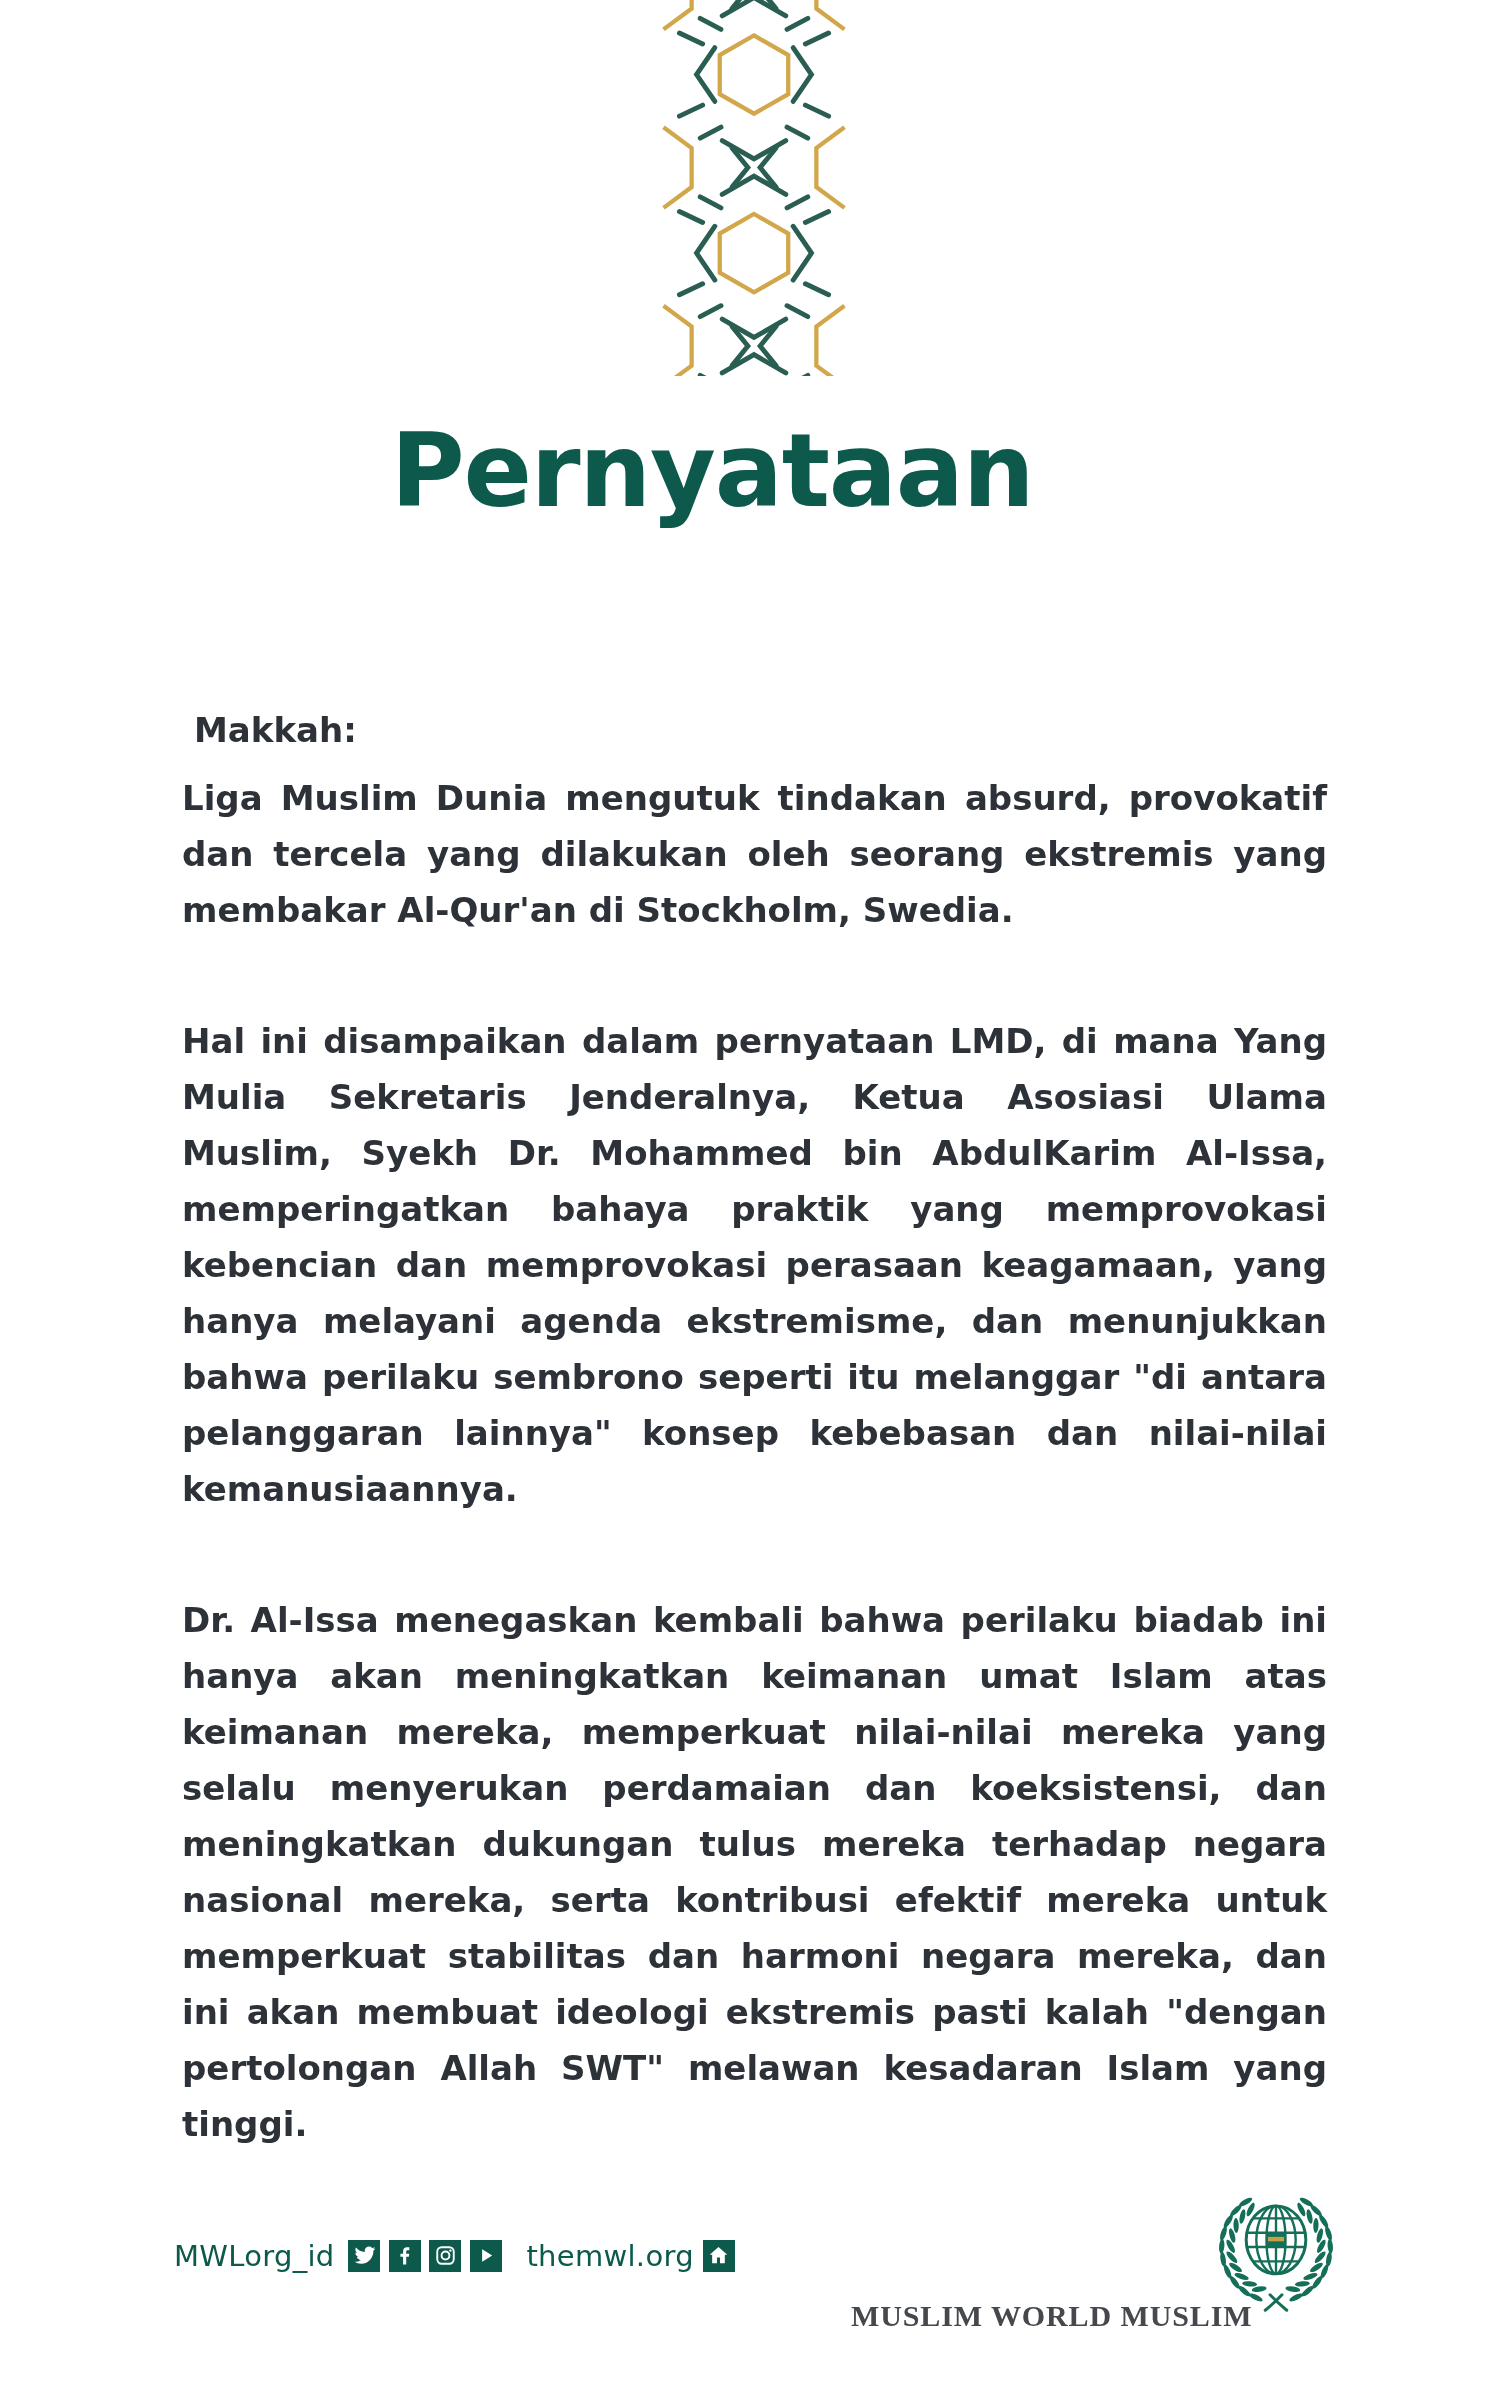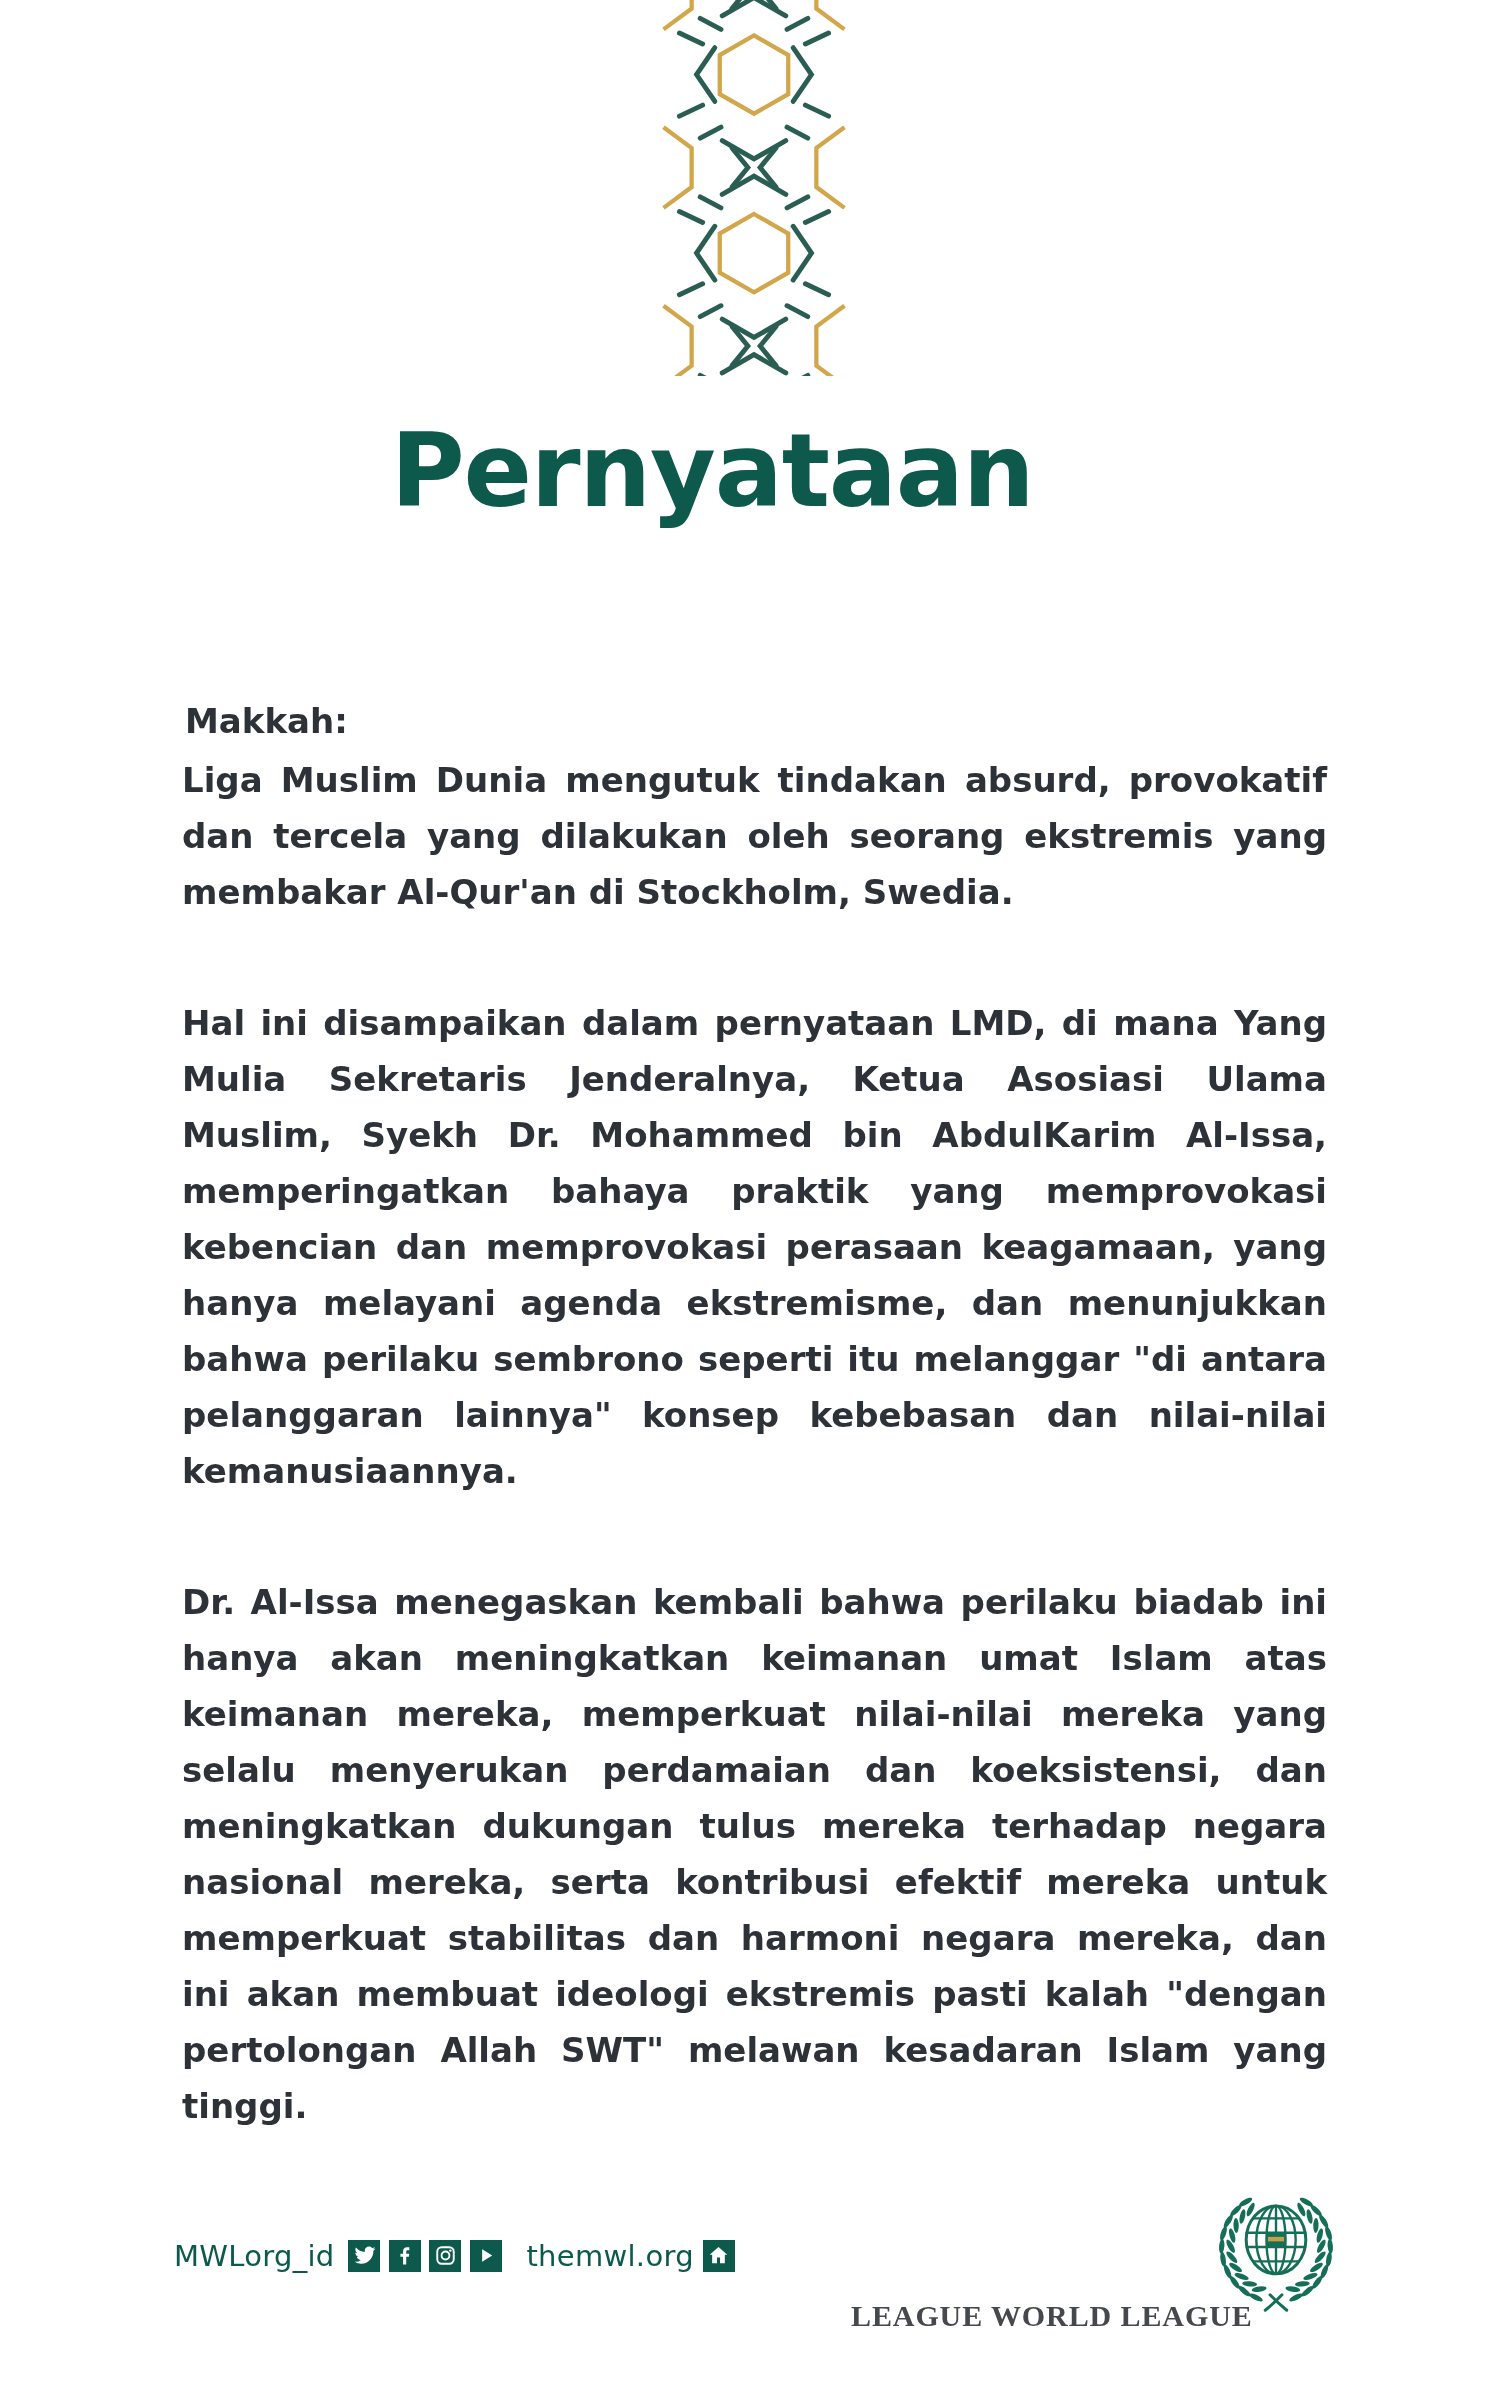--- a/index.html
+++ b/index.html
@@ -9,21 +9,21 @@
   #pattern-strip{position:absolute;left:662px;top:0;width:184px;height:376px;}
   .pgold{fill:none;stroke:#D2A74B;stroke-width:7;}
   .pgreen{fill:none;stroke:#2B5E53;stroke-width:8;stroke-linecap:round;}
   
   .page-title{position:absolute;left:0;top:411px;width:100%;text-align:center;
       font-size:101px;font-weight:bold;color:#0d594c;line-height:1.2;letter-spacing:-1.2px;}
   
   .body-text{position:absolute;left:182px;top:690px;width:1145px;color:#2d3138;
       font-size:34px;font-weight:bold;line-height:56px;text-align:justify;text-align-last:left;}
   .body-text p{margin:0 0 75px 0;}
-  .body-text .lead{margin:3px;}
+  .body-text .lead{margin:12px;}
   
   .footer-left{position:absolute;left:174px;top:2239px;height:33px;display:flex;align-items:center;}
   .handle-text{color:#0d594c;font-size:29px;letter-spacing:0.3px;margin-right:13.5px;}
   .site-text{color:#0d594c;font-size:29px;letter-spacing:0.3px;margin:0 9px 0 16px;}
   .sq{width:32px;height:32px;background:#0d594c;display:flex;align-items:center;justify-content:center;margin-right:8.6px;flex:0 0 auto;}
   .sq:last-child{margin-right:0;}
   .sq svg{width:23px;height:23px;display:block;}
   
   .logo-arabic{position:absolute;left:851px;top:2195px;width:358px;text-align:center;direction:rtl;
       color:#3e4146;font-size:40px;line-height:1.35;font-family:"DejaVu Sans",sans-serif;}
@@ -100,21 +100,21 @@
 
     <span class="site-text">themwl.org</span>
 
     <span class="sq">
       <svg viewBox="0 0 24 24">
           <path fill="#ffffff" d="M12 3.2 2.8 11.2h2.6V20h5v-6h3.2v6h5v-8.8h2.6z"></path>
         </svg>
     </span>
   </div>
 
-  <div class="logo-english">LEAGUE WORLD LEAGUE</div>
+  <div class="logo-english">MUSLIM WORLD MUSLIM</div>
 
   <svg class="emblem" width="120" height="130" viewBox="0 0 200 218">
 
     <g stroke="#156E58" fill="none">
       <ellipse cx="100" cy="92" rx="50" ry="57" stroke-width="5"></ellipse>
       <ellipse cx="100" cy="92" rx="33" ry="57" stroke-width="4"></ellipse>
       <ellipse cx="100" cy="92" rx="16" ry="57" stroke-width="4"></ellipse>
       <line x1="100" y1="35" x2="100" y2="149" stroke-width="4"></line>
       <line x1="61.5" y1="56" x2="138.5" y2="56" stroke-width="4"></line>
       <line x1="51" y1="80" x2="149" y2="80" stroke-width="4"></line>

